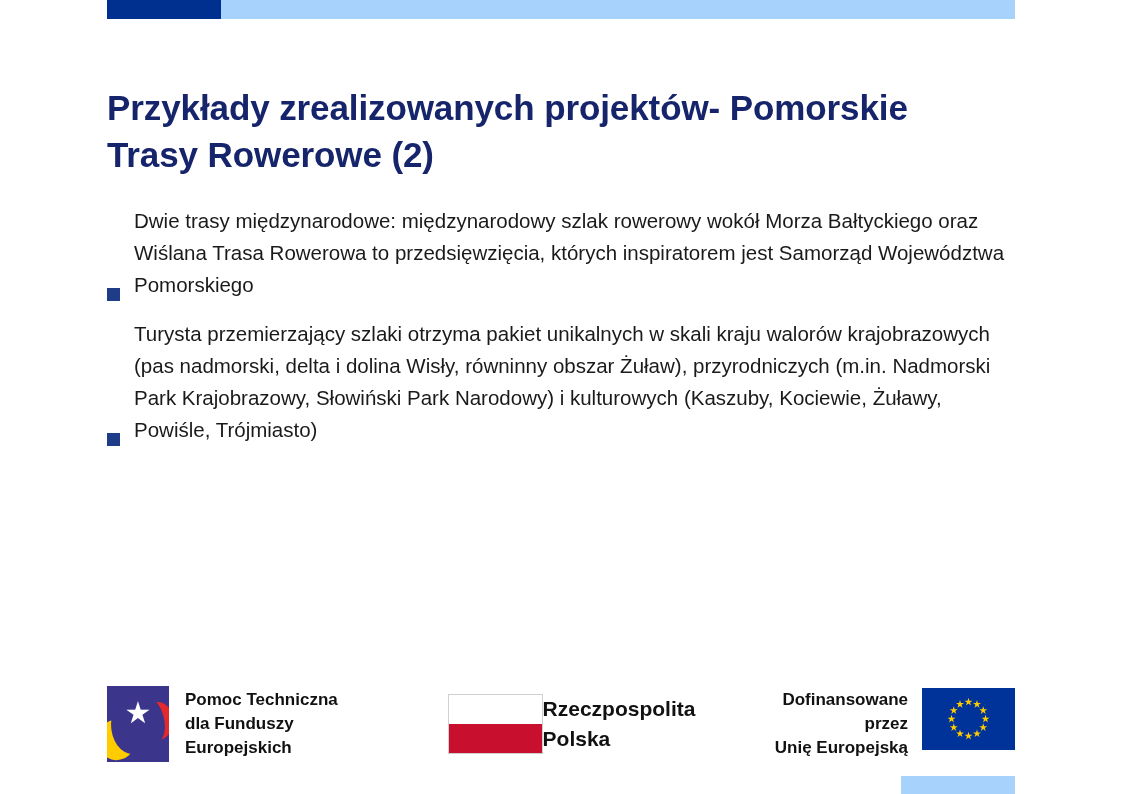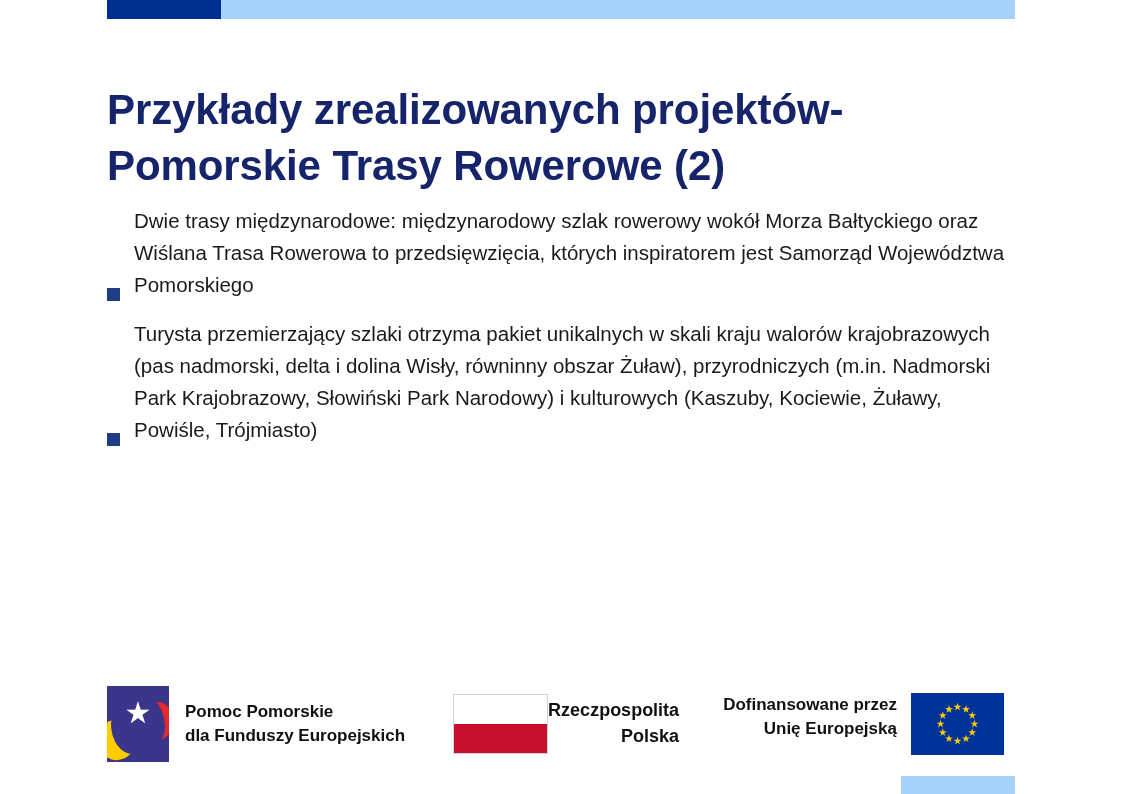--- a/index.html
+++ b/index.html
@@ -32,23 +32,23 @@
   .topbar-light {
     flex: 1;
     height: 100%;
     background: #A6D2FC;
   }
 
   
   .title {
     position: absolute;
     left: 107px;
-    top: 54px;
+    top: 62px;
     width: 900px;
-    font-size: 42px;
+    font-size: 35px;
     font-weight: bold;
     line-height: 1.32;
     color: #16256B;
     letter-spacing: -0.1px;
   }
 
   
   .content {
     position: absolute;
     left: 107px;
@@ -163,26 +163,25 @@
     height: 60px;
     border: 1px solid #d0d0d0;
     box-sizing: border-box;
     flex: 0 0 95px;
     display: flex;
     flex-direction: column;
   }
   .pl-white { flex: 1; background: #ffffff; }
   .pl-red   { flex: 1; background: #C8102E; }
   .pl-text {
-    font-size: 18px;
+    font-size: 21px;
     font-weight: bold;
     line-height: 1.42;
     color: #111111;
     white-space: pre-line;
-    text-align: right;
   }
 
   
   .logo-eu {
     margin-left: 44px;
     display: flex;
   }
   .eu-text {
     font-size: 17px;
     font-weight: bold;
@@ -238,21 +237,21 @@
 <div class="footer">
 
   <div class="logo-block logo-funds">
     <div class="ff-mark">
       <div class="ff-bg"></div>
       <div class="ff-yellow"></div>
       <div class="ff-red"></div>
       <div class="ff-blueswoosh"></div>
       <div class="ff-star">★</div>
     </div>
-    <div class="ff-text">Pomoc Pomorskie
+    <div class="ff-text">Pomoc Techniczna
 dla Funduszy Europejskich</div>
   </div>
 
   <div class="logo-pl">
     <div class="pl-flag">
       <div class="pl-white"></div>
       <div class="pl-red"></div>
     </div>
     <div class="pl-text">Rzeczpospolita
 Polska</div>

